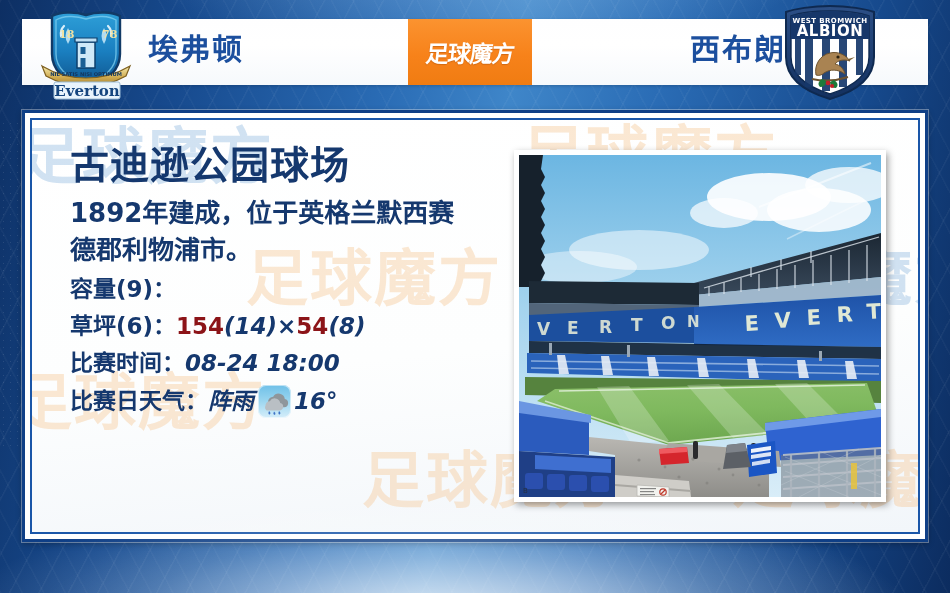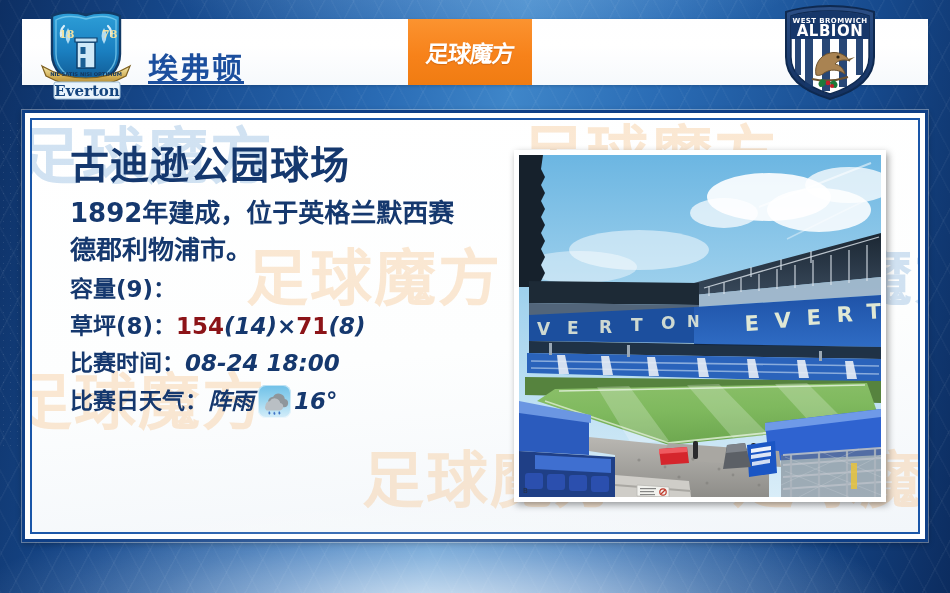--- a/index.html
+++ b/index.html
@@ -83,27 +83,26 @@
     font-size: 23px;
     font-weight: 700;
     color: #ffffff;
     letter-spacing: -1px;
     transform: skewX(-6deg);
     text-shadow: 0 1px 1px rgba(150,60,0,0.35);
     white-space: nowrap;
   }
   .team-name {
     position: absolute;
-    top: 44px;
+    top: 25px;
     font-size: 30px;
     font-weight: 700;
     color: #1c4f9e;
     letter-spacing: 2px;
     white-space: nowrap;
-    text-decoration: underline;
   }
   .team-name.home { left: 148px; }
   .team-name.away { left: 690px; }
 
   
   .crest { position: absolute; }
   .crest-home { left: 34px; top: 4px; width: 104px; height: 96px; }
   .crest-away { left: 778px; top: 3px; width: 104px; height: 98px; }
 
   
@@ -277,20 +276,21 @@
         <text x="53" y="92" text-anchor="middle" font-family="DejaVu Serif, serif" font-size="15" font-weight="700" fill="#15457e">Everton</text>
       </svg>
     </div>
 
     <div class="team-name home">埃弗顿</div>
 
     <div class="brand-badge">
       <span class="brand-text">足球魔方</span>
     </div>
 
+    <div class="team-name away">西布朗</div>
 
     <div class="crest crest-away">
       <svg viewBox="0 0 104 98" width="104" height="98" aria-hidden="true">
         <defs>
           <linearGradient id="wbaNavy" x1="0" y1="0" x2="0" y2="1">
             <stop offset="0" stop-color="#2c4f86"></stop>
             <stop offset="1" stop-color="#13305f"></stop>
           </linearGradient>
         </defs>
 
@@ -333,25 +333,25 @@
 
       <div class="info">
         <h1 class="stadium-title">古迪逊公园球场</h1>
         <p class="desc">1892年建成，位于英格兰默西赛德郡利物浦市。</p>
 
         <div class="row">
           <span>容量(9)：</span>
         </div>
 
         <div class="row">
-          <span>草坪(8)：</span>
+          <span>草坪(6)：</span>
             <span class="val-red">154</span>
             <span class="val-navy">(14)</span>
             <span class="val-navy">×</span>
-            <span class="val-red">71</span>
+            <span class="val-red">54</span>
             <span class="val-navy">(8)</span>
         </div>
 
         <div class="row">
           <span>比赛时间：</span>
             <span class="val-navy">08-24 18:00</span>
         </div>
 
         <div class="row">
           <span>比赛日天气：</span>

